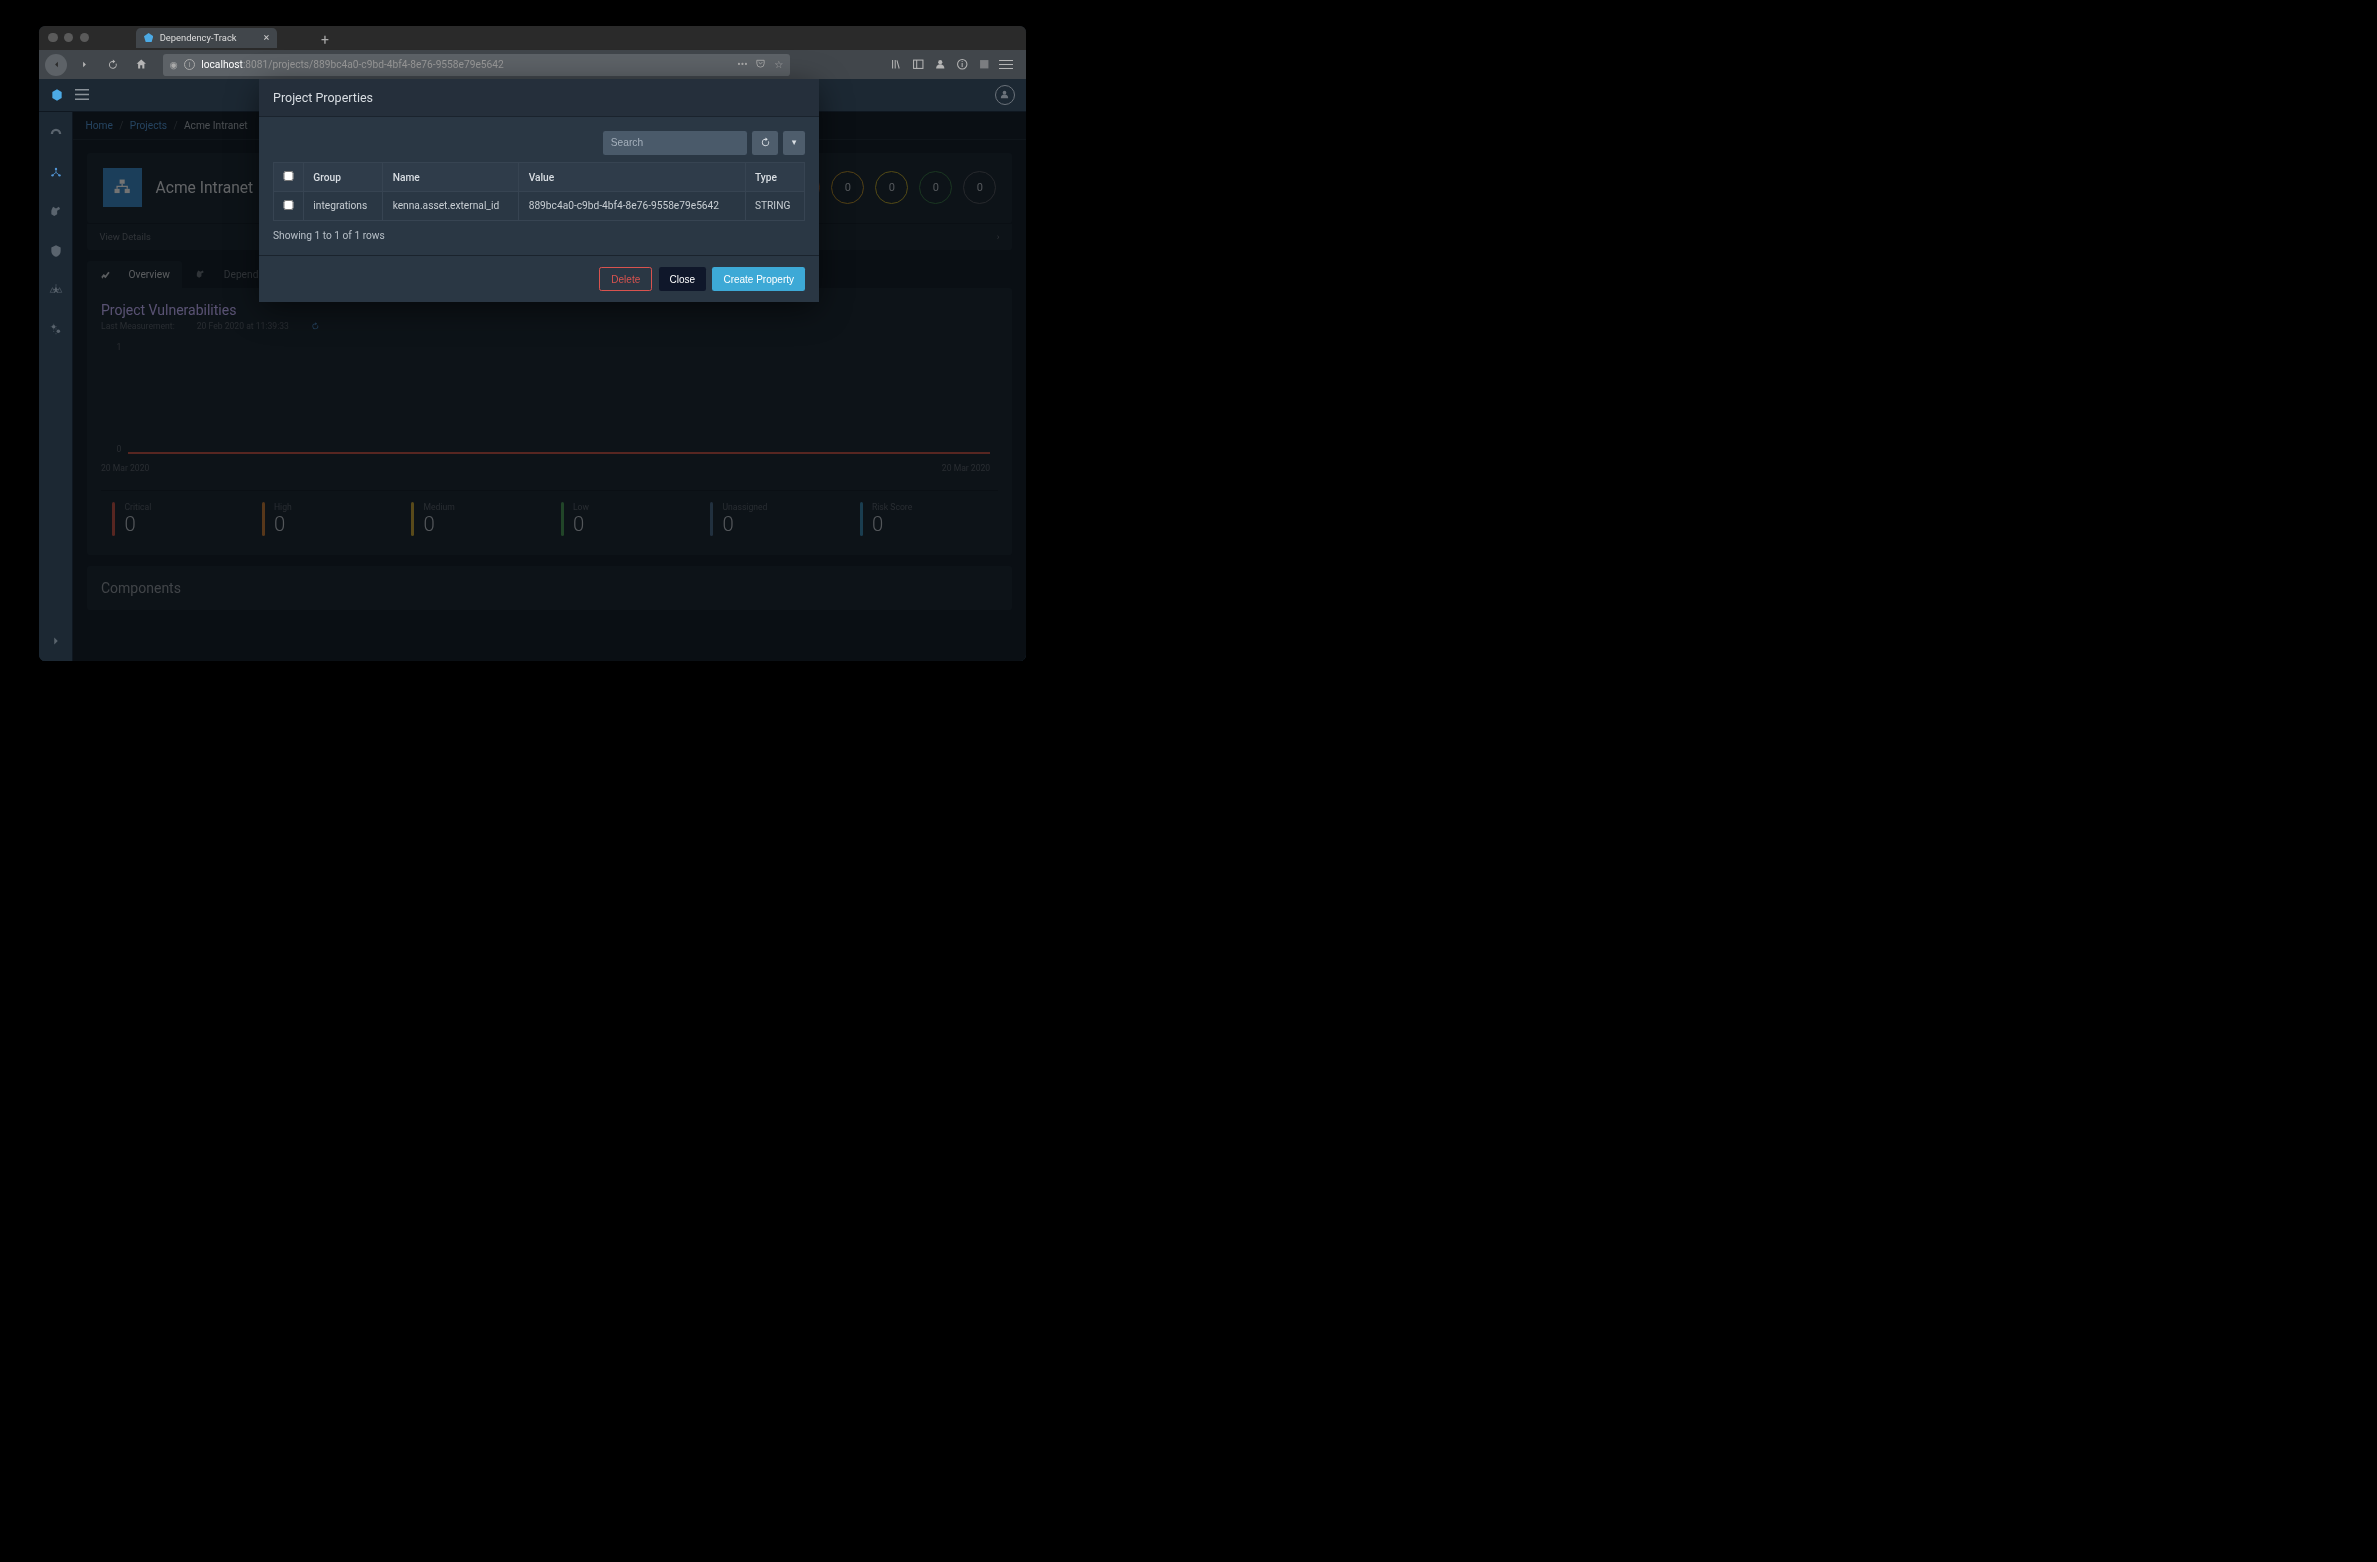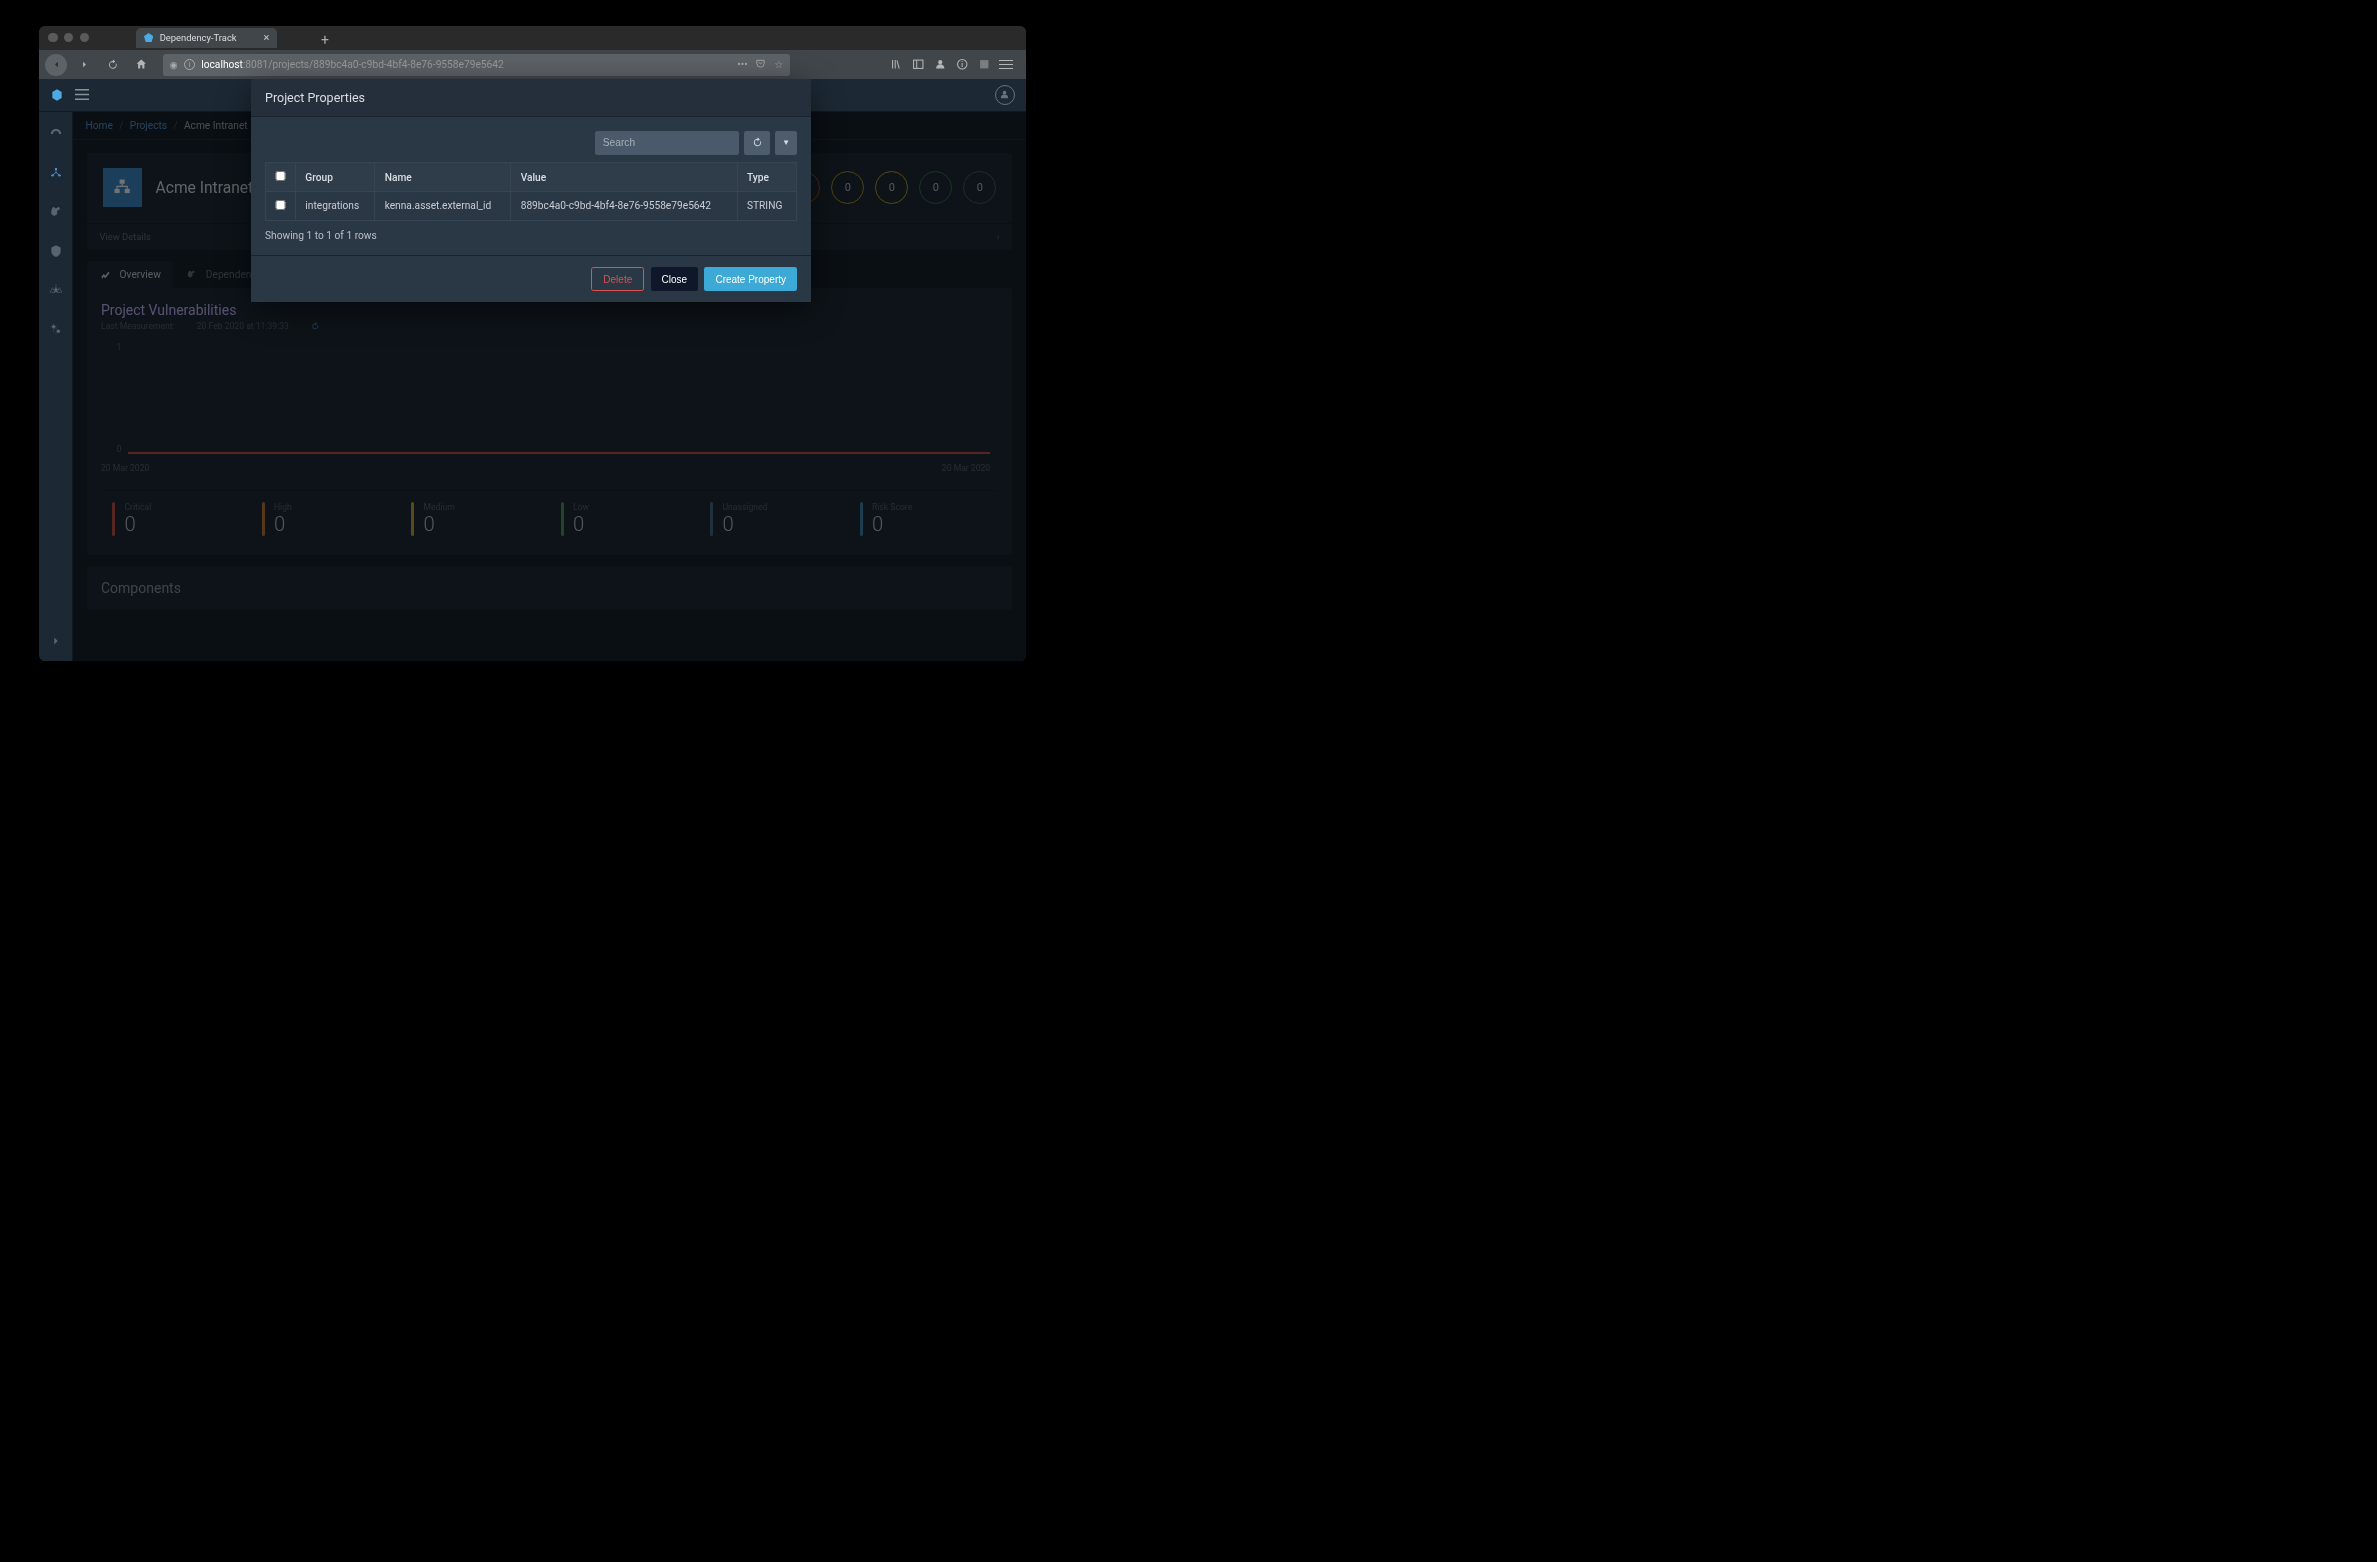--- a/index.html
+++ b/index.html
@@ -60,21 +60,21 @@
 .ring.r1 { border-color: #a85a2a; }
 .ring.r2 { border-color: #b8912f; }
 .ring.r3 { border-color: #b8a52f; }
 .ring.r4 { border-color: #3a7a4a; }
 .ring.r5 { border-color: #555b62; }
 
 .view-details { margin: 0 14px; background: #1e2a36; border-top: 0.8px solid #17222d; padding: 7.8px 12.5px; font-size: 9.4px; color: #6b747d; display:flex; align-items:center; border-radius: 0 0 3.1px 3.1px; }
 .view-details .chev { margin-left: auto; color: #6b747d; }
 
 .tabs { display: flex; margin: 11px 14px 0; }
-.tab { padding: 7.8px 12.5px; font-size: 10.2px; color: #6b747d; display:flex; align-items:center; gap: 9px; border-radius: 3.1px 3.1px 0 0; }
+.tab { padding: 7.8px 12.5px; font-size: 10.2px; color: #6b747d; display:flex; align-items:center; gap: 18px; border-radius: 3.1px 3.1px 0 0; }
 .tab.active { background: #1e2a36; color: #c8ced3; }
 
 .panel { margin: 0 14px 11px; background: #1e2a36; border-radius: 0 3.1px 3.1px 3.1px; padding: 14px; }
 .panel h3 { font-size: 14px; font-weight: 400; color: #c4b5fd; margin-bottom: 3.1px; }
 .panel .sub { font-size: 8.6px; color: #5a646e; display:flex; align-items:center; gap:22px; }
 
 .chart { margin-top: 11px; height: 131px; position: relative; }
 .chart .yaxis { position: absolute; left: 12.5px; top: 0; bottom: 19px; width: 7.8px; font-size: 8.6px; color: #5a646e; }
 .chart .yaxis .yt1 { position: absolute; top: 0; right: 0; }
 .chart .yaxis .yt0 { position: absolute; bottom: 0; right: 0; }
@@ -91,21 +91,21 @@
 .stat .value { font-size: 20.3px; color: #b8c0c8; font-weight: 300; }
 
 .two-col { display:flex; gap: 14px; margin: 0 14px 14px; }
 .card { flex:1; background: #1e2a36; border-radius: 3.1px; padding: 14px; }
 .card h4 { font-size: 14px; font-weight: 400; color: #8f979f; }
 
 
 .overlay { position: absolute; inset: 0; background: rgba(0,0,0,0.55); z-index: 50; }
 
 
-.modal { position: absolute; top: 53px; left: 212px; width: 560px; background: #2a3744; border-radius: 15px; z-index: 100; box-shadow: 0 7.8px 31px rgba(0,0,0,0.5); }
+.modal { position: absolute; top: 53px; left: 220px; width: 560px; background: #2a3744; border-radius: 15px; z-index: 100; box-shadow: 0 7.8px 31px rgba(0,0,0,0.5); }
 .modal-header { padding: 11px 14px; font-size: 12.5px; color: #d9dee3; background: #252f3b; border-bottom: 0.8px solid #1a232d; }
 .modal-body { padding: 14px; }
 .modal-toolbar { display:flex; justify-content:flex-end; gap: 4.7px; margin-bottom: 7.8px; }
 .search-input { width: 144px; height: 23.5px; background: #4a5a6a; border: none; border-radius: 2.3px; padding: 0 7.8px; color: #d9dee3; font-size: 10.2px; }
 .search-input::placeholder { color: #a5b0bc; }
 .icon-btn { width: 26.6px; height: 23.5px; background: #4e5d6c; border-radius: 2.3px; display:flex; align-items:center; justify-content:center; color: #d9dee3; }
 .dropdown-btn { width: 22px; height: 23.5px; background: #4e5d6c; border-radius: 2.3px; display:flex; align-items:center; justify-content:center; color: #d9dee3; font-size: 7.8px; }
 
 .modal table { width: 100%; border-collapse: collapse; font-size: 10.2px; }
 .modal th, .modal td { padding: 7.8px 9.4px; text-align: left; border: 0.8px solid #374452; }

